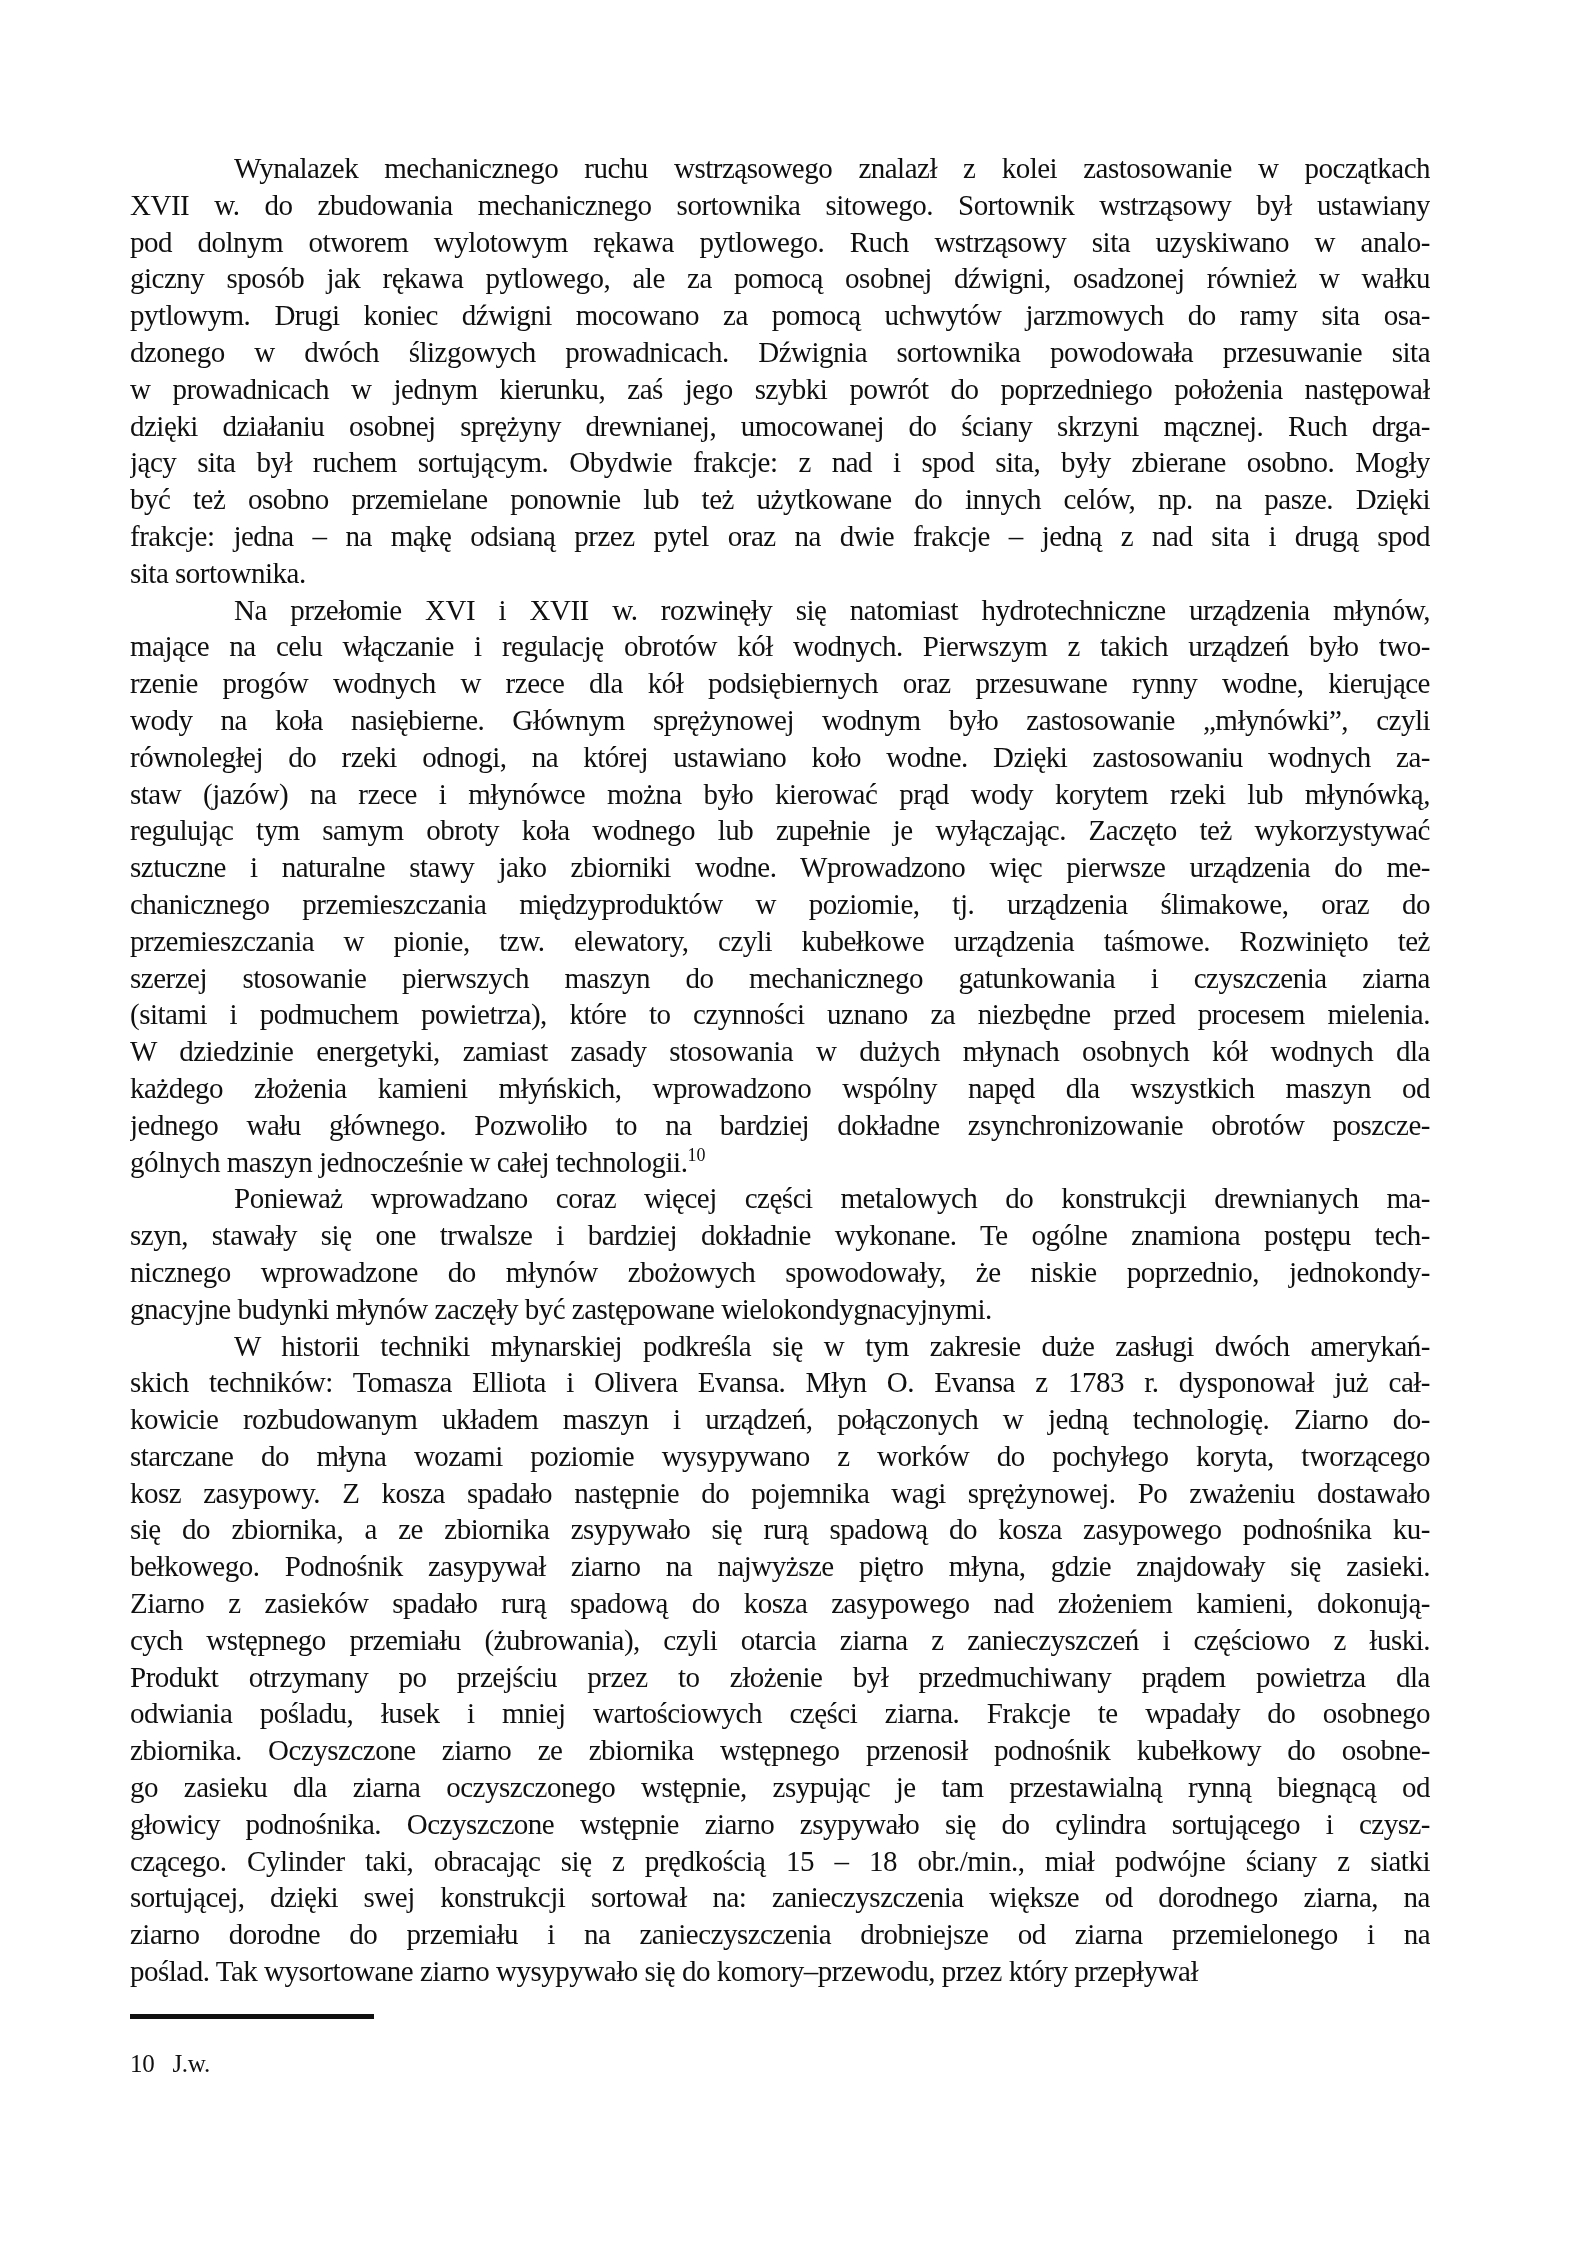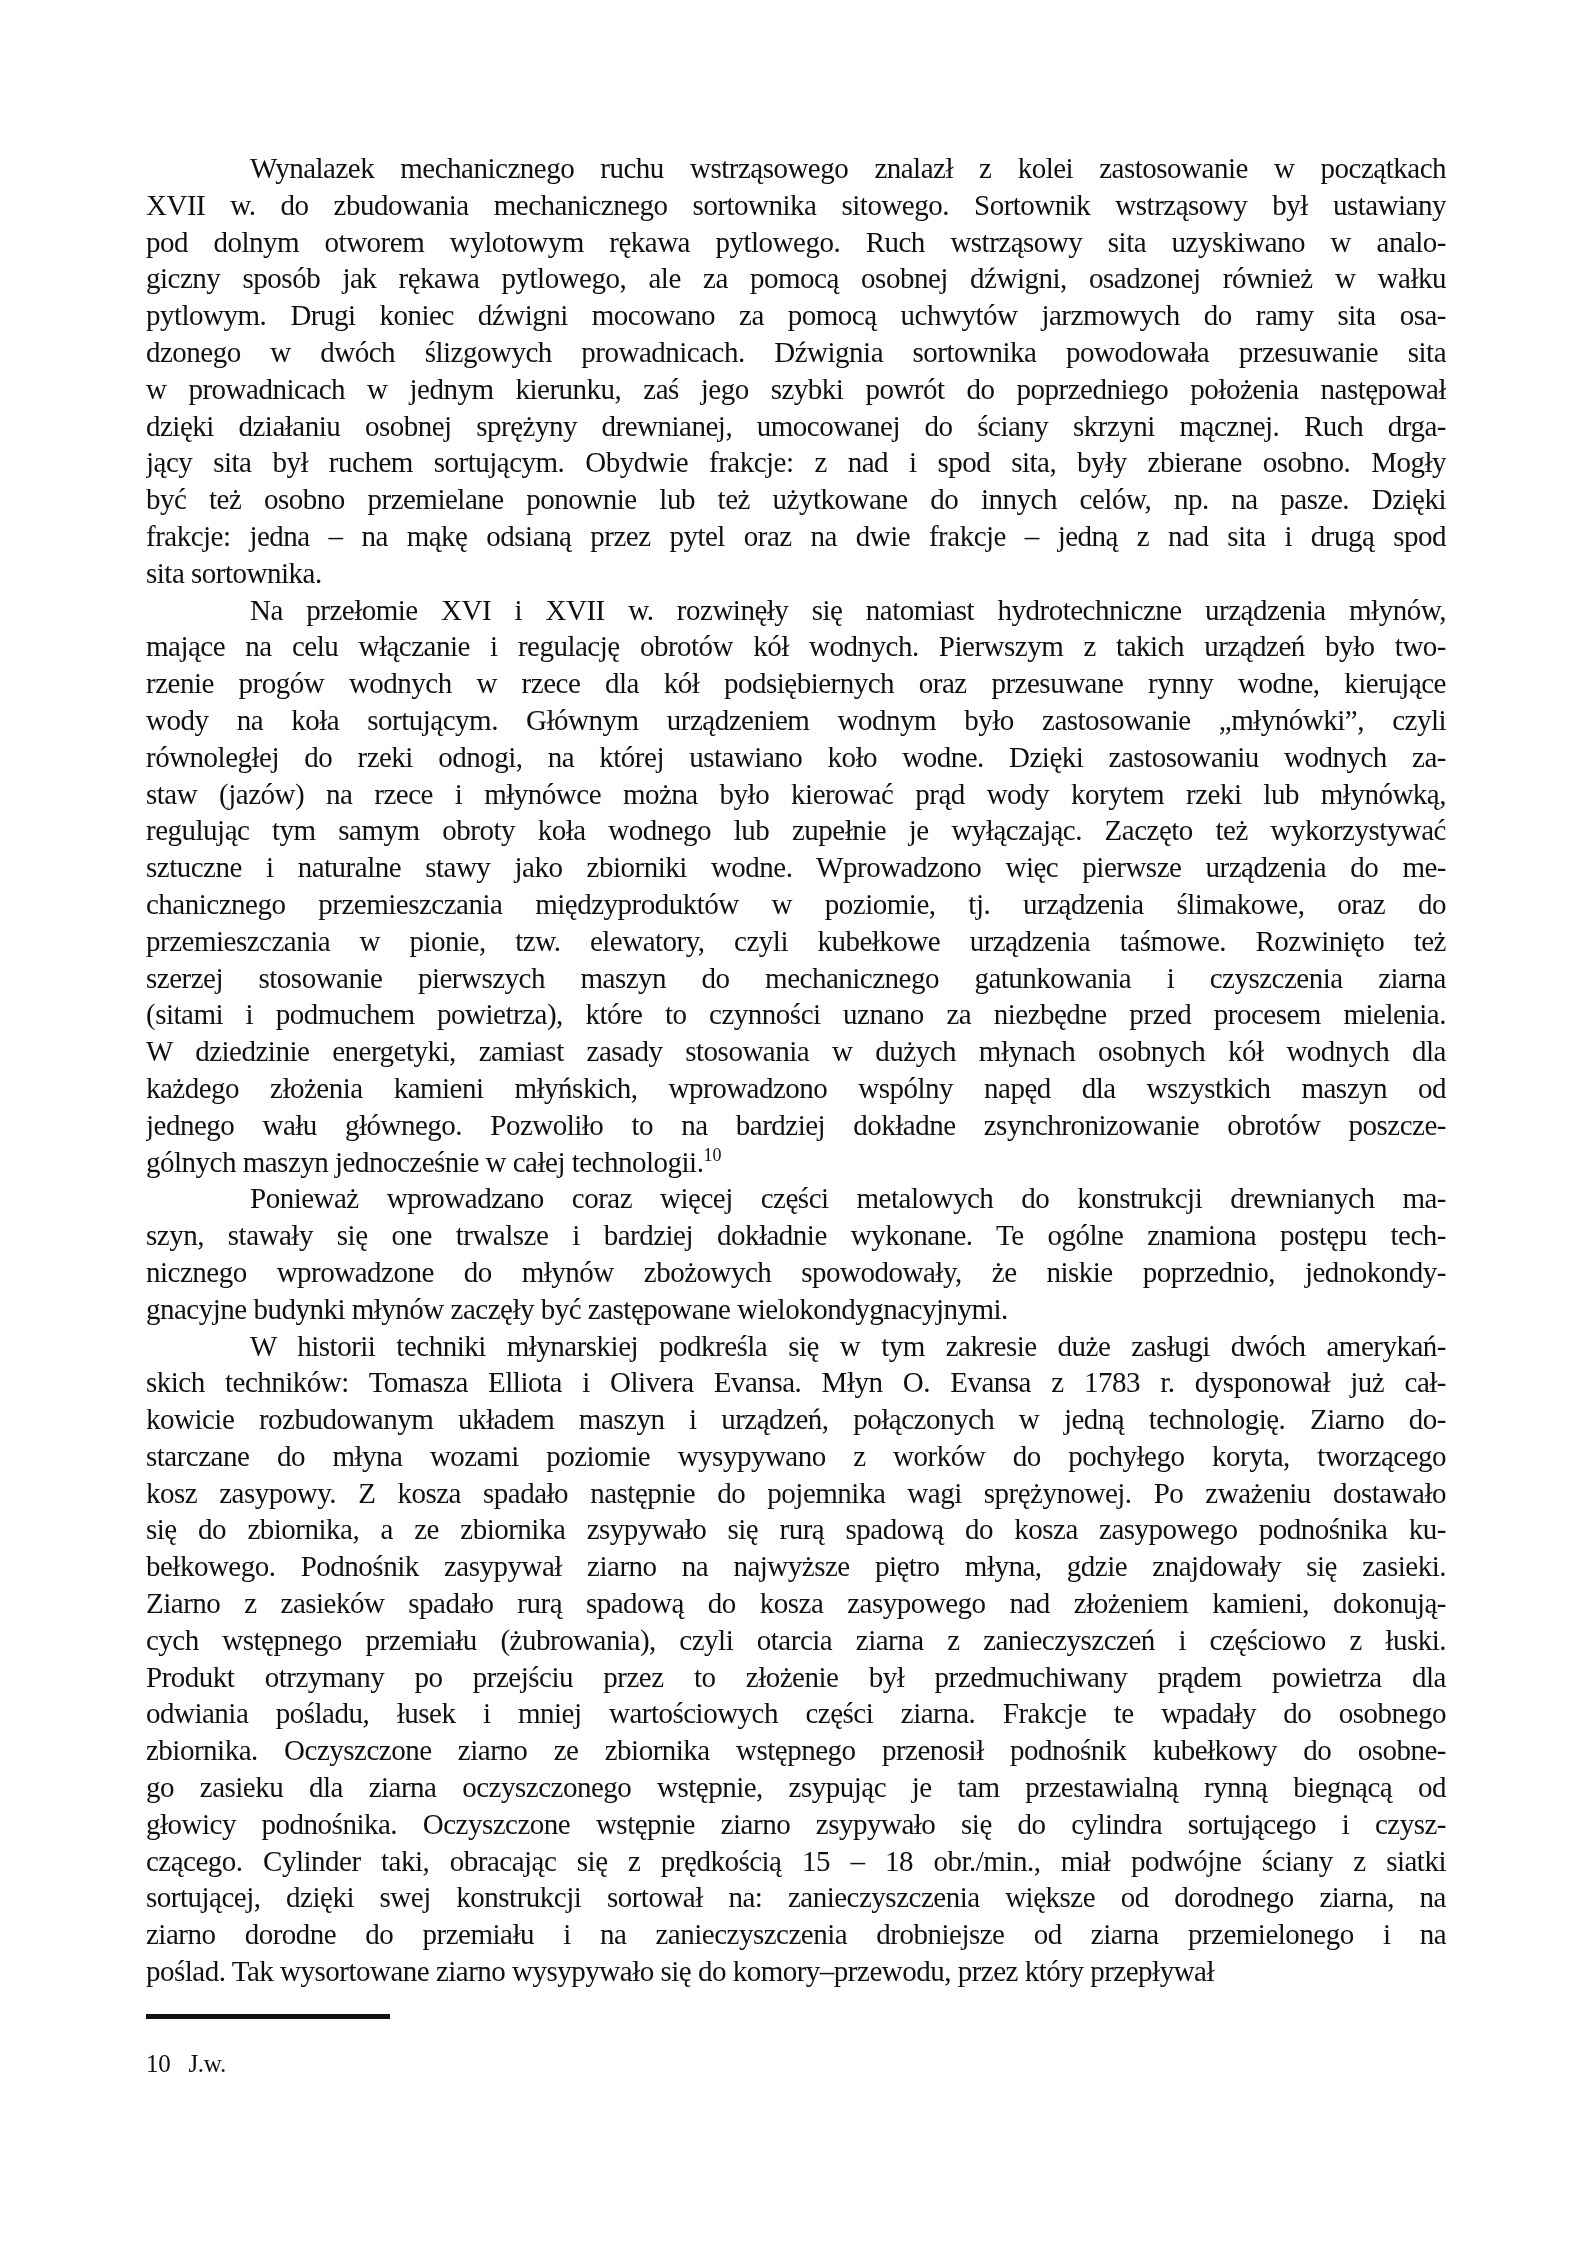--- a/index.html
+++ b/index.html
@@ -9,21 +9,21 @@
     font-family: "Liberation Serif", "DejaVu Serif", serif;
   }
   .page {
     position: relative;
     width: 1587px; height: 2245px;
     background: var(--page-bg, #ffffff);
     overflow: hidden;
   }
   .text-block {
     position: absolute;
-    left: 146px; top: 150px;
+    left: 130px; top: 150px;
     width: 1300px;
     font-size: 29px;
     line-height: 36.8px;
     letter-spacing: -0.5px;
     color: var(--text-color, #101010);
   }
   .line {
     height: 36.8px;
     overflow: hidden;
     text-align: justify;
@@ -71,21 +71,21 @@
       <div class="line"><span>dzonego w dwóch ślizgowych prowadnicach. Dźwignia sortownika powodowała przesuwanie sita</span></div>
       <div class="line"><span>w prowadnicach w jednym kierunku, zaś jego szybki powrót do poprzedniego położenia następował</span></div>
       <div class="line"><span>dzięki działaniu osobnej sprężyny drewnianej, umocowanej do ściany skrzyni mącznej. Ruch drga-</span></div>
       <div class="line"><span>jący sita był ruchem sortującym. Obydwie frakcje: z nad i spod sita, były zbierane osobno. Mogły</span></div>
       <div class="line"><span>być też osobno przemielane ponownie lub też użytkowane do innych celów, np. na pasze. Dzięki</span></div>
       <div class="line"><span>frakcje: jedna – na mąkę odsianą przez pytel oraz na dwie frakcje – jedną z nad sita i drugą spod</span></div>
       <div class="line noj"><span>sita sortownika.</span></div>
       <div class="line ind"><span>Na przełomie XVI i XVII w. rozwinęły się natomiast hydrotechniczne urządzenia młynów,</span></div>
       <div class="line"><span>mające na celu włączanie i regulację obrotów kół wodnych. Pierwszym z takich urządzeń było two-</span></div>
       <div class="line"><span>rzenie progów wodnych w rzece dla kół podsiębiernych oraz przesuwane rynny wodne, kierujące</span></div>
-      <div class="line"><span>wody na koła sortującym. Głównym urządzeniem wodnym było zastosowanie „młynówki”, czyli</span></div>
+      <div class="line"><span>wody na koła nasiębierne. Głównym sprężynowej wodnym było zastosowanie „młynówki”, czyli</span></div>
       <div class="line"><span>równoległej do rzeki odnogi, na której ustawiano koło wodne. Dzięki zastosowaniu wodnych za-</span></div>
       <div class="line"><span>staw (jazów) na rzece i młynówce można było kierować prąd wody korytem rzeki lub młynówką,</span></div>
       <div class="line"><span>regulując tym samym obroty koła wodnego lub zupełnie je wyłączając. Zaczęto też wykorzystywać</span></div>
       <div class="line"><span>sztuczne i naturalne stawy jako zbiorniki wodne. Wprowadzono więc pierwsze urządzenia do me-</span></div>
       <div class="line"><span>chanicznego przemieszczania międzyproduktów w poziomie, tj. urządzenia ślimakowe, oraz do</span></div>
       <div class="line"><span>przemieszczania w pionie, tzw. elewatory, czyli kubełkowe urządzenia taśmowe. Rozwinięto też</span></div>
       <div class="line"><span>szerzej stosowanie pierwszych maszyn do mechanicznego gatunkowania i czyszczenia ziarna</span></div>
       <div class="line"><span>(sitami i podmuchem powietrza), które to czynności uznano za niezbędne przed procesem mielenia.</span></div>
       <div class="line"><span>W dziedzinie energetyki, zamiast zasady stosowania w dużych młynach osobnych kół wodnych dla</span></div>
       <div class="line"><span>każdego złożenia kamieni młyńskich, wprowadzono wspólny napęd dla wszystkich maszyn od</span></div>

